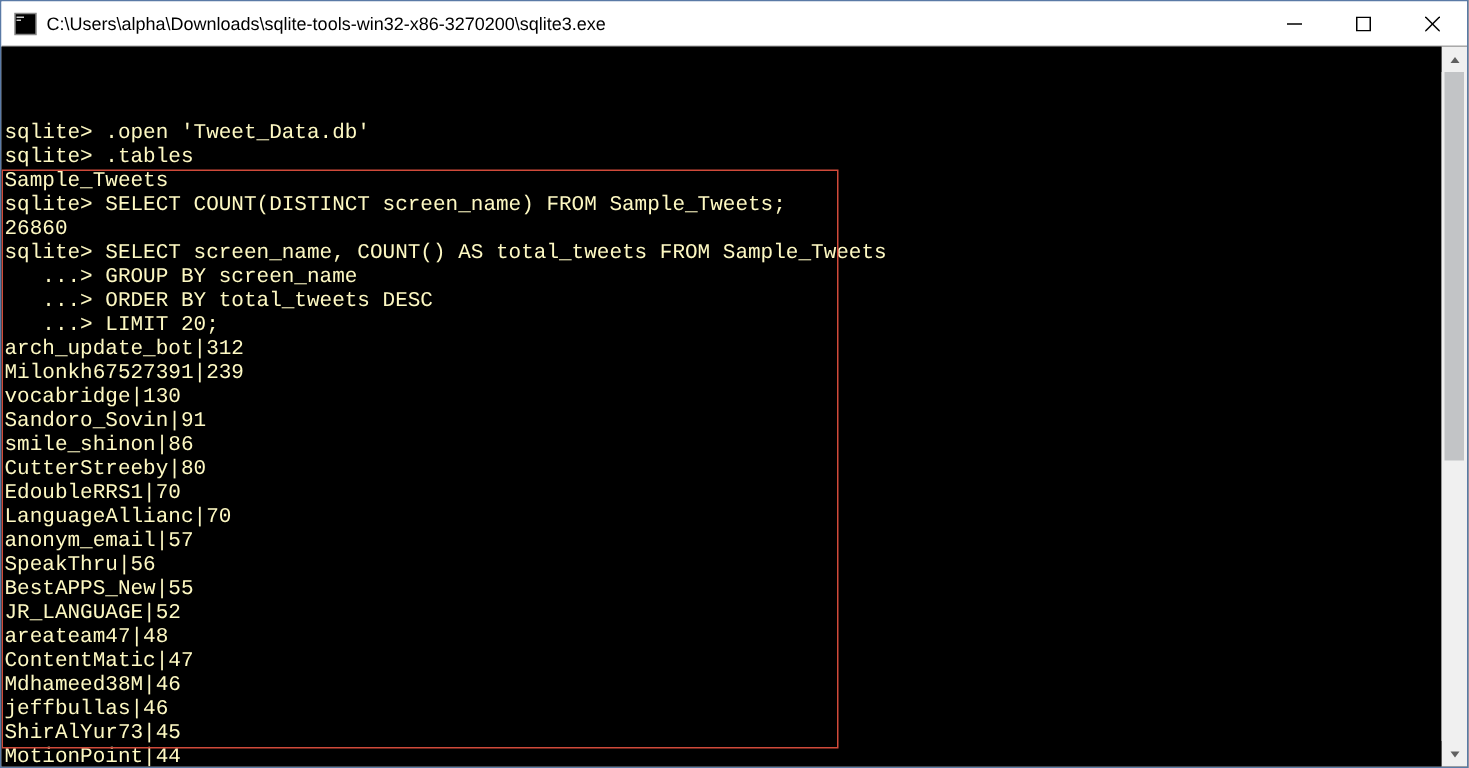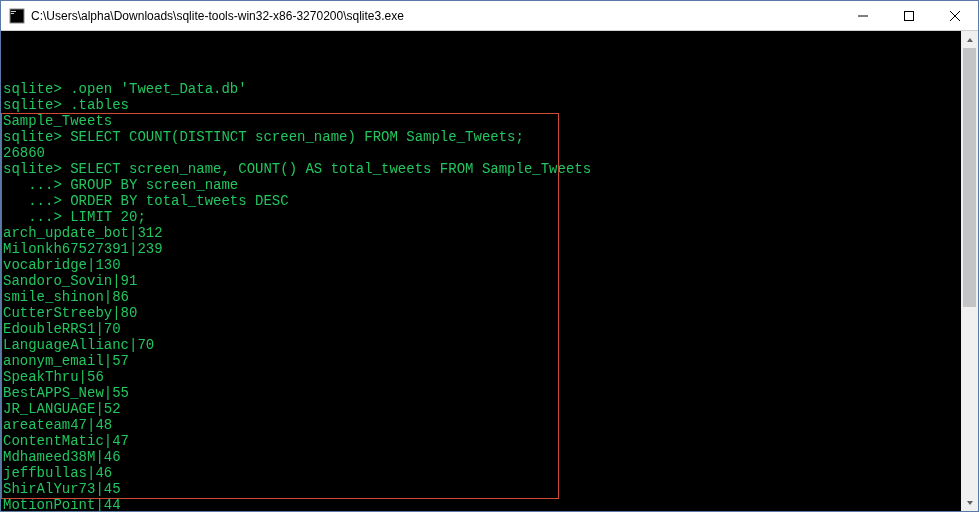--- a/index.html
+++ b/index.html
@@ -60,21 +60,21 @@
     .titlebar-btn svg { width: 10px; height: 10px; }
     .terminal-area {
       flex: 1;
       display: flex;
       background: #000;
       overflow: hidden;
     }
     .terminal {
       flex: 1;
       background: #000;
-      color: #22c55e;
+      color: #fef9c3;
       font-family: Consolas, "Courier New", monospace;
       font-size: 14px;
       line-height: 16px;
       padding: 2px 0 0 2px;
       white-space: pre;
       position: relative;
       overflow: hidden;
     }
     .term-line { height: 16px; }
     .highlight-box {

